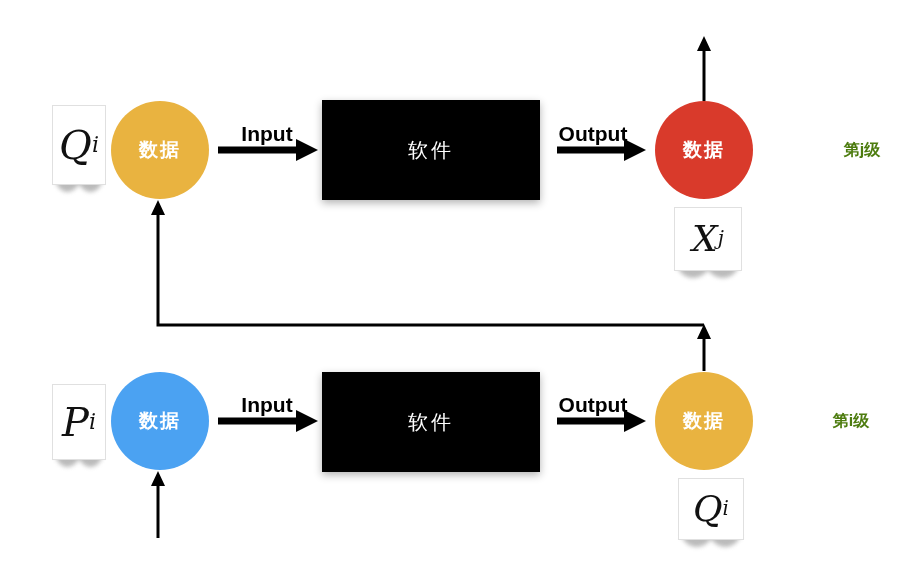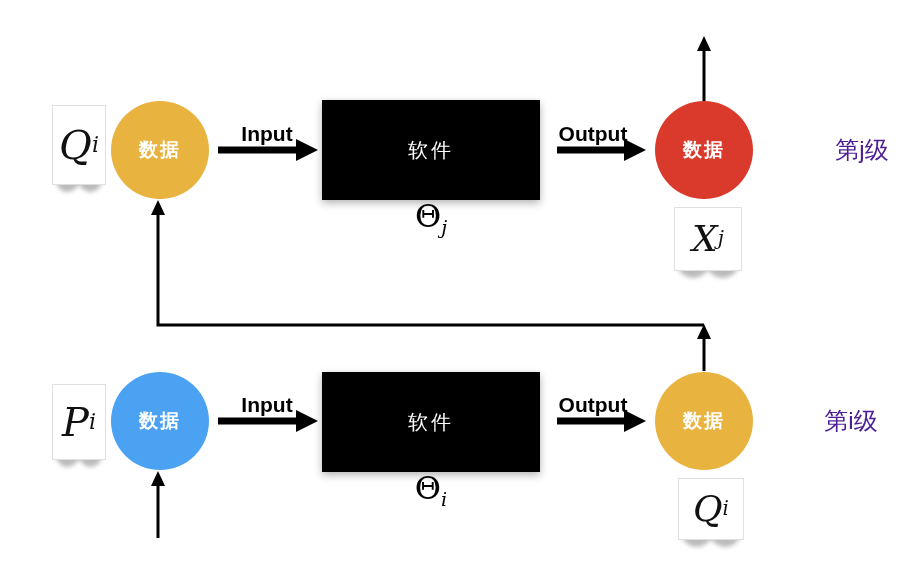--- a/index.html
+++ b/index.html
@@ -22,21 +22,21 @@
     box-shadow:0 3px 8px rgba(0,0,0,0.30); z-index:2;
   }
   
   .iolabel {
     position:absolute; transform:translate(-50%,-50%);
     font-size:21px; font-weight:700; color:#000; white-space:nowrap; z-index:3;margin-top:8px;
   }
   
   .rowlabel {
     position:absolute; transform:translate(-50%,-50%);
-    font-size:24px; font-weight:400; color:#4c1d95; white-space:nowrap; z-index:3;
+    font-size:16px; font-weight:700; color:#4d7c0f; white-space:nowrap; z-index:3;
   }
   
   .theta {
     position:absolute; left:322px; width:218px; text-align:center;
     font-family:"DejaVu Serif","Liberation Serif",serif; font-size:32px; color:#000;
     line-height:1; z-index:3;
   }
   .theta sub { font-style:italic; font-size:0.60em; }
   
   .card { position:absolute; z-index:3; }
@@ -80,21 +80,20 @@
   <div class="node" style="left: 111px; top: 101px; background: rgb(233, 179, 64);">
     <span>数据</span>
   </div>
 
   <div class="iolabel" style="left:267px; top:126px;">Input</div>
 
   <div class="swbox" style="top:100px;">
     <span>软件</span>
   </div>
 
-  <div class="theta" style="top:200px;"><span>Θ</span><sub>j</sub></div>
 
   <div class="iolabel" style="left:593px; top:126px;">Output</div>
 
   <div class="node" style="left: 655px; top: 101px; background: rgb(217, 58, 43);">
     <span>数据</span>
   </div>
 
   <div class="card" style="left:674px; top:207px; width:68px; height:64px;">
     <svg width="68" height="64" viewBox="0 0 68 64">
       <path d="M3,60 C12,77 29,71 34,63 C39,71 56,77 65,60 Z" fill="#8e8e8e" opacity="0.6" filter="url(#cardblur)"></path>
@@ -122,21 +121,20 @@
   <div class="node" style="left: 111px; top: 372px; background: rgb(75, 162, 242);">
     <span>数据</span>
   </div>
 
   <div class="iolabel" style="left:267px; top:397px;">Input</div>
 
   <div class="swbox" style="top:372px;">
     <span>软件</span>
   </div>
 
-  <div class="theta" style="top:472px;"><span>Θ</span><sub>i</sub></div>
 
   <div class="iolabel" style="left:593px; top:397px;">Output</div>
 
   <div class="node" style="left: 655px; top: 372px; background: rgb(233, 179, 64);">
     <span>数据</span>
   </div>
 
   <div class="card" style="left:678px; top:478px; width:66px; height:62px;">
     <svg width="66" height="62" viewBox="0 0 66 62">
       <path d="M3,58 C12,75 28,69 33,61 C38,69 54,75 63,58 Z" fill="#8e8e8e" opacity="0.6" filter="url(#cardblur)"></path>

